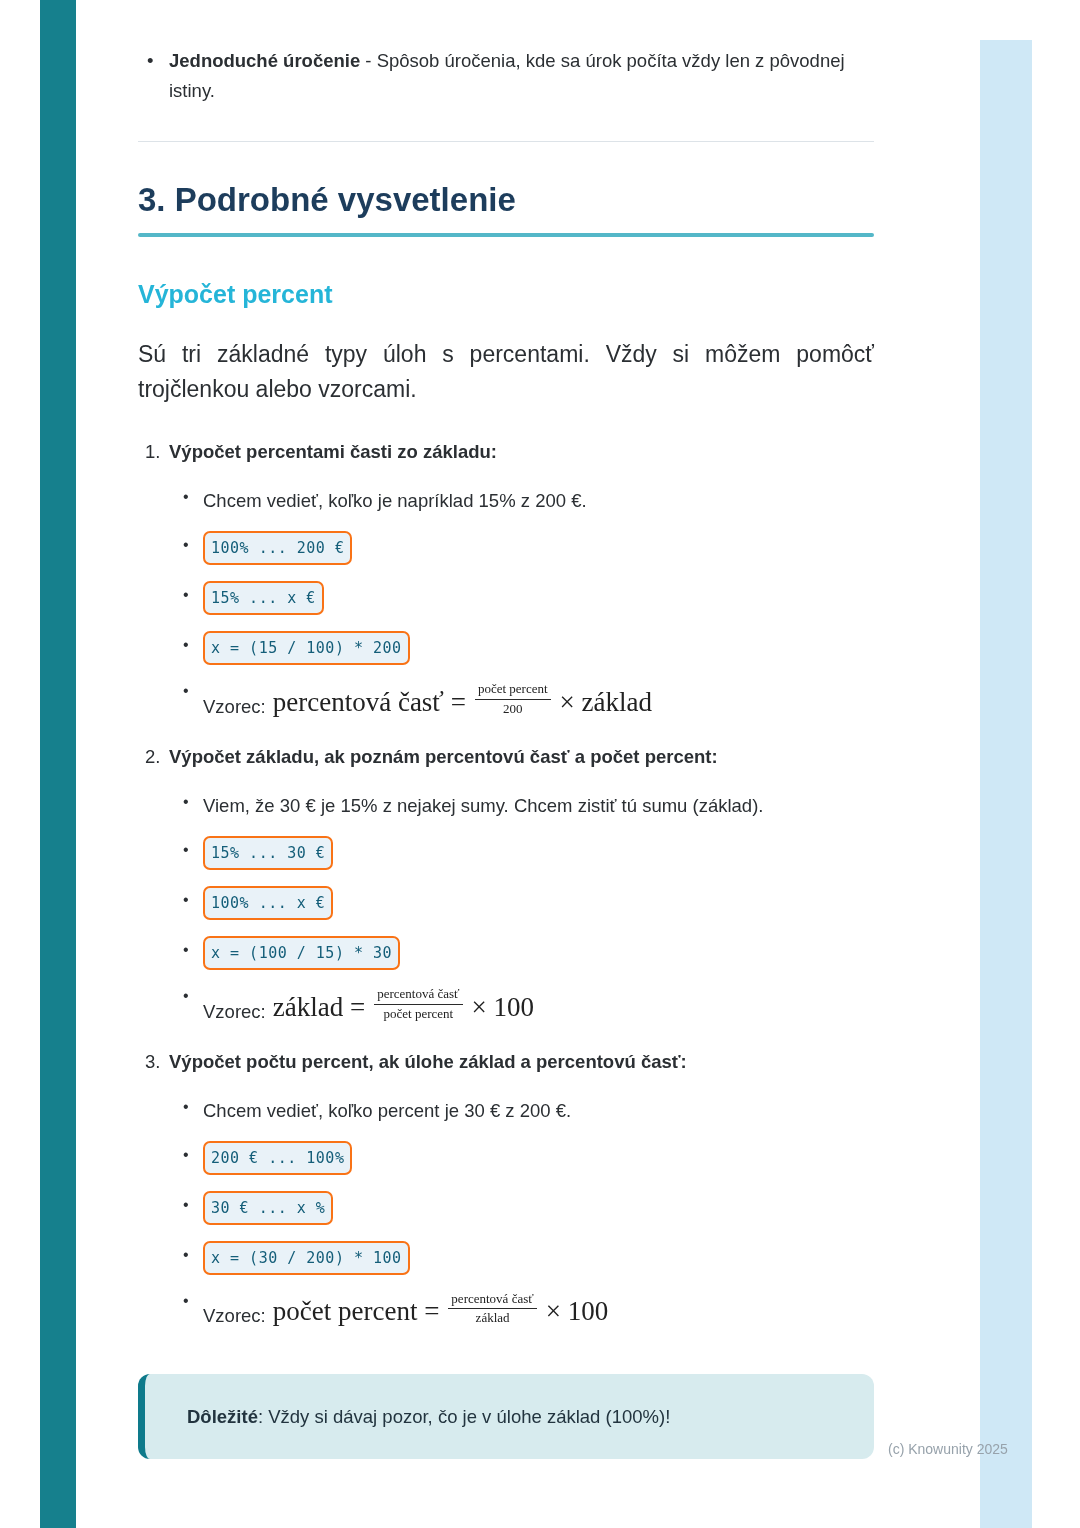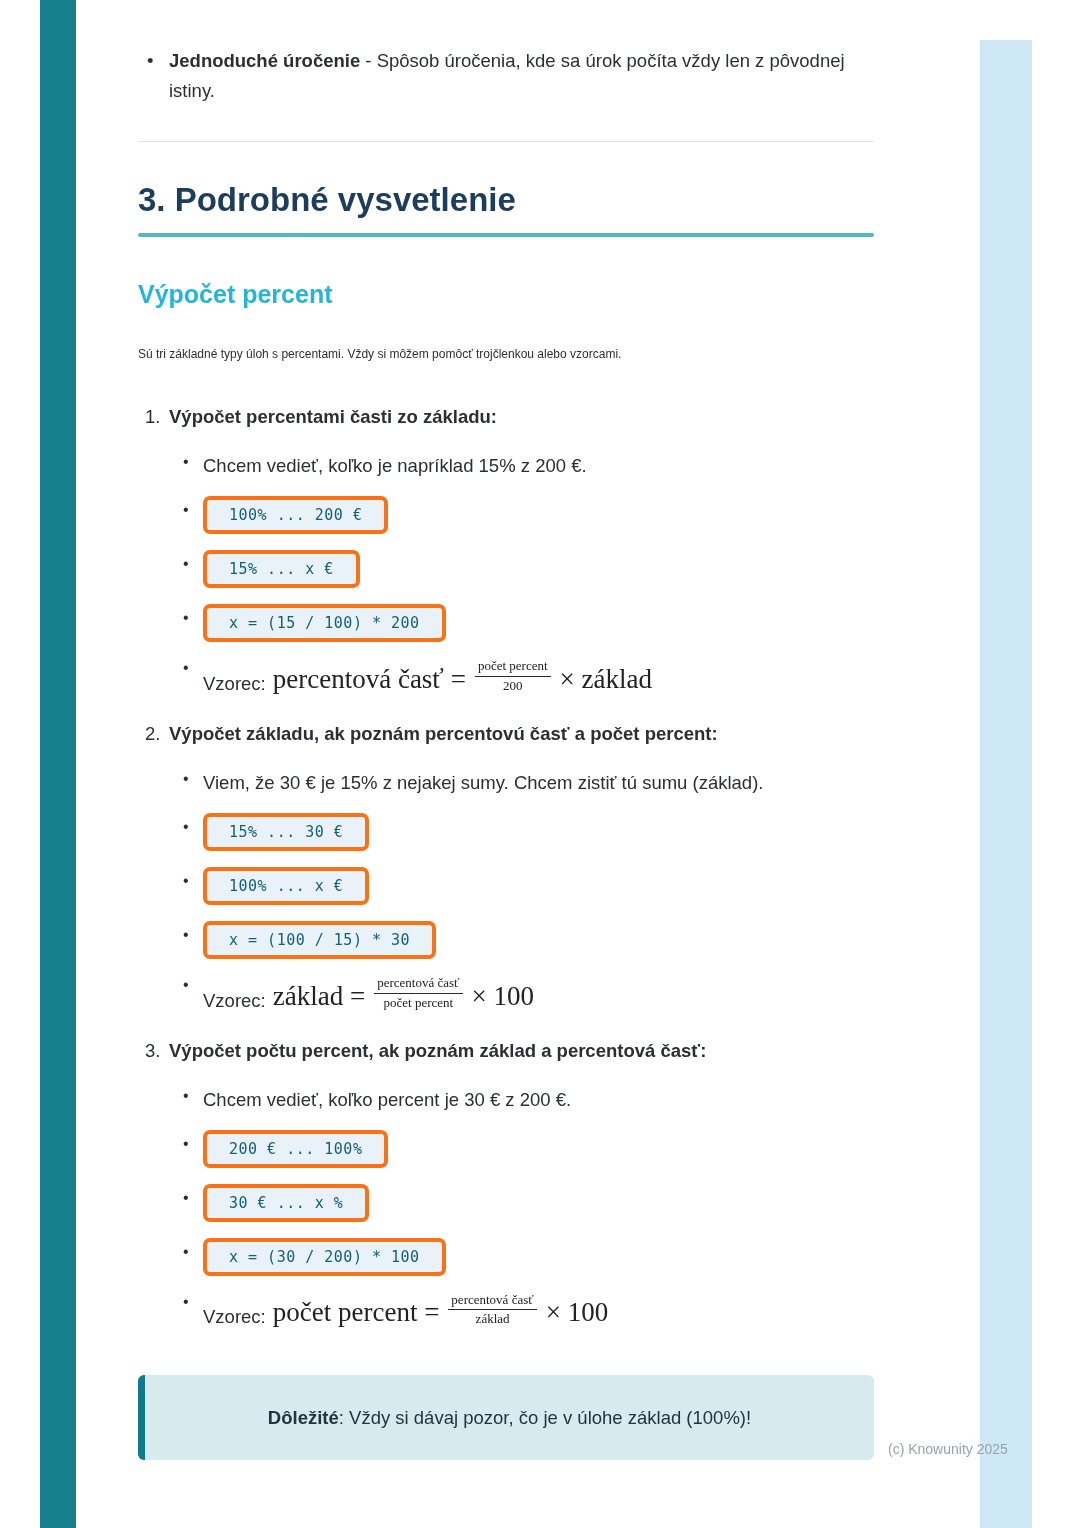--- a/index.html
+++ b/index.html
@@ -19,41 +19,41 @@
   ul.top-bullets > li { position:relative; padding-left:31px; font-size:18.5px; line-height:30px; margin-bottom:13px; }
   ul.top-bullets > li::before { content:"•"; position:absolute; left:9px; top:0; }
   .b { font-weight:700; }
   .it { font-style:italic; }
 
   hr.rule { border:none; border-top:1px solid #dde3e8; margin-top:35px; }
 
   h1.section-heading { margin-top:39px; font-size:33px; line-height:38px; font-weight:700; color:#1d3d5c; }
   .h1-rule { height:4px; background:#54b7c8; margin-top:14px; border-radius:2px; }
   h2.sub-heading { margin-top:42px; font-size:25px; line-height:30px; font-weight:700; color:#25b5d8; }
-  p.intro { margin-top:28px; font-size:12px; line-height:35px; text-align:justify; }
+  p.intro { margin-top:28px; font-size:23px; line-height:35px; text-align:justify; }
 
   ol.tasks { list-style:none; margin-top:31px; }
   li.task { position:relative; padding-left:31px; margin-bottom:25px; }
   .task-title { font-size:18.5px; line-height:28px; }
   .tnum { position:absolute; left:7px; }
   .task-title strong { font-weight:700; }
 
   ul.sub { list-style:none; margin-top:21px; margin-left:14px; }
   ul.sub > li { position:relative; padding-left:20px; margin-bottom:16px; min-height:28px; }
   ul.sub > li::before { content:"•"; position:absolute; left:0; top:1px; }
   ul.sub > li.chip-row::before { top:5px; }
   .plain { font-size:18.5px; line-height:28px; }
 
   .chip {
     display:inline-block;
     font-family:"DejaVu Sans Mono", monospace;
     font-size:15px; line-height:15px;
-    padding:8px 22px 7px;
+    padding:8px 6px 7px;
     background:#e9f2f8;
-    border:4px solid #f97316;
+    border:2px solid #f97316;
     border-radius:7px;
     color:#145e79;
     letter-spacing:0.5px;
     white-space:pre;
   }
 
   li.formula-row { display:flex; align-items:flex-end; gap:7px; }
   .flabel { font-size:18.5px; }
   .math { font-family:"Liberation Serif", serif; font-size:27px; color:#222; }
   .frac {
@@ -61,23 +61,22 @@
     font-family:"Liberation Serif", serif; font-size:13px; line-height:1.3; color:#222;
     margin:0 2px;
   }
   .frac .fnum { border-bottom:1px solid #2b2b2b; padding:0 3px 1px; }
   .frac .fden { padding-top:1px; }
 
   .callout {
     margin-top:47px;
     background:#d7ebee;
     border-left:7px solid #0e7a8b;
-    border-radius:6px;
-    padding:29px 28px;
-    text-align:center;
+    border-radius:12px;
+    padding:29px 42px;
   }
   .callout p { font-size:18.5px; line-height:27px; color:#22343f; }
 
   .footer {
     position:absolute; top:1441px; left:888px;
     font-size:14px; color:#97a2ab; z-index:5;
   }
 </style>
 </head>
 <body>
@@ -134,21 +133,21 @@
           <span class="frac">
               <span class="fnum">percentová časť</span>
               <span class="fden">počet percent</span>
             </span>
           <span class="math">× 100</span>
         </li>
       </ul>
     </li>
 
     <li class="task">
-      <div class="task-title"><span class="tnum">3.</span><strong>Výpočet počtu percent, ak poznám základ a percentová časť:</strong></div>
+      <div class="task-title"><span class="tnum">3.</span><strong>Výpočet počtu percent, ak úlohe základ a percentovú časť:</strong></div>
       <ul class="sub">
         <li><span class="plain">Chcem vedieť, koľko percent je 30 € z 200 €.</span></li>
         <li class="chip-row"><code class="chip">200 € ... 100%</code></li>
         <li class="chip-row"><code class="chip">30 € ... x %</code></li>
         <li class="chip-row"><code class="chip">x = (30 / 200) * 100</code></li>
         <li class="formula-row">
           <span class="flabel">Vzorec:</span>
           <span class="math">počet percent =</span>
           <span class="frac">
               <span class="fnum">percentová časť</span>

